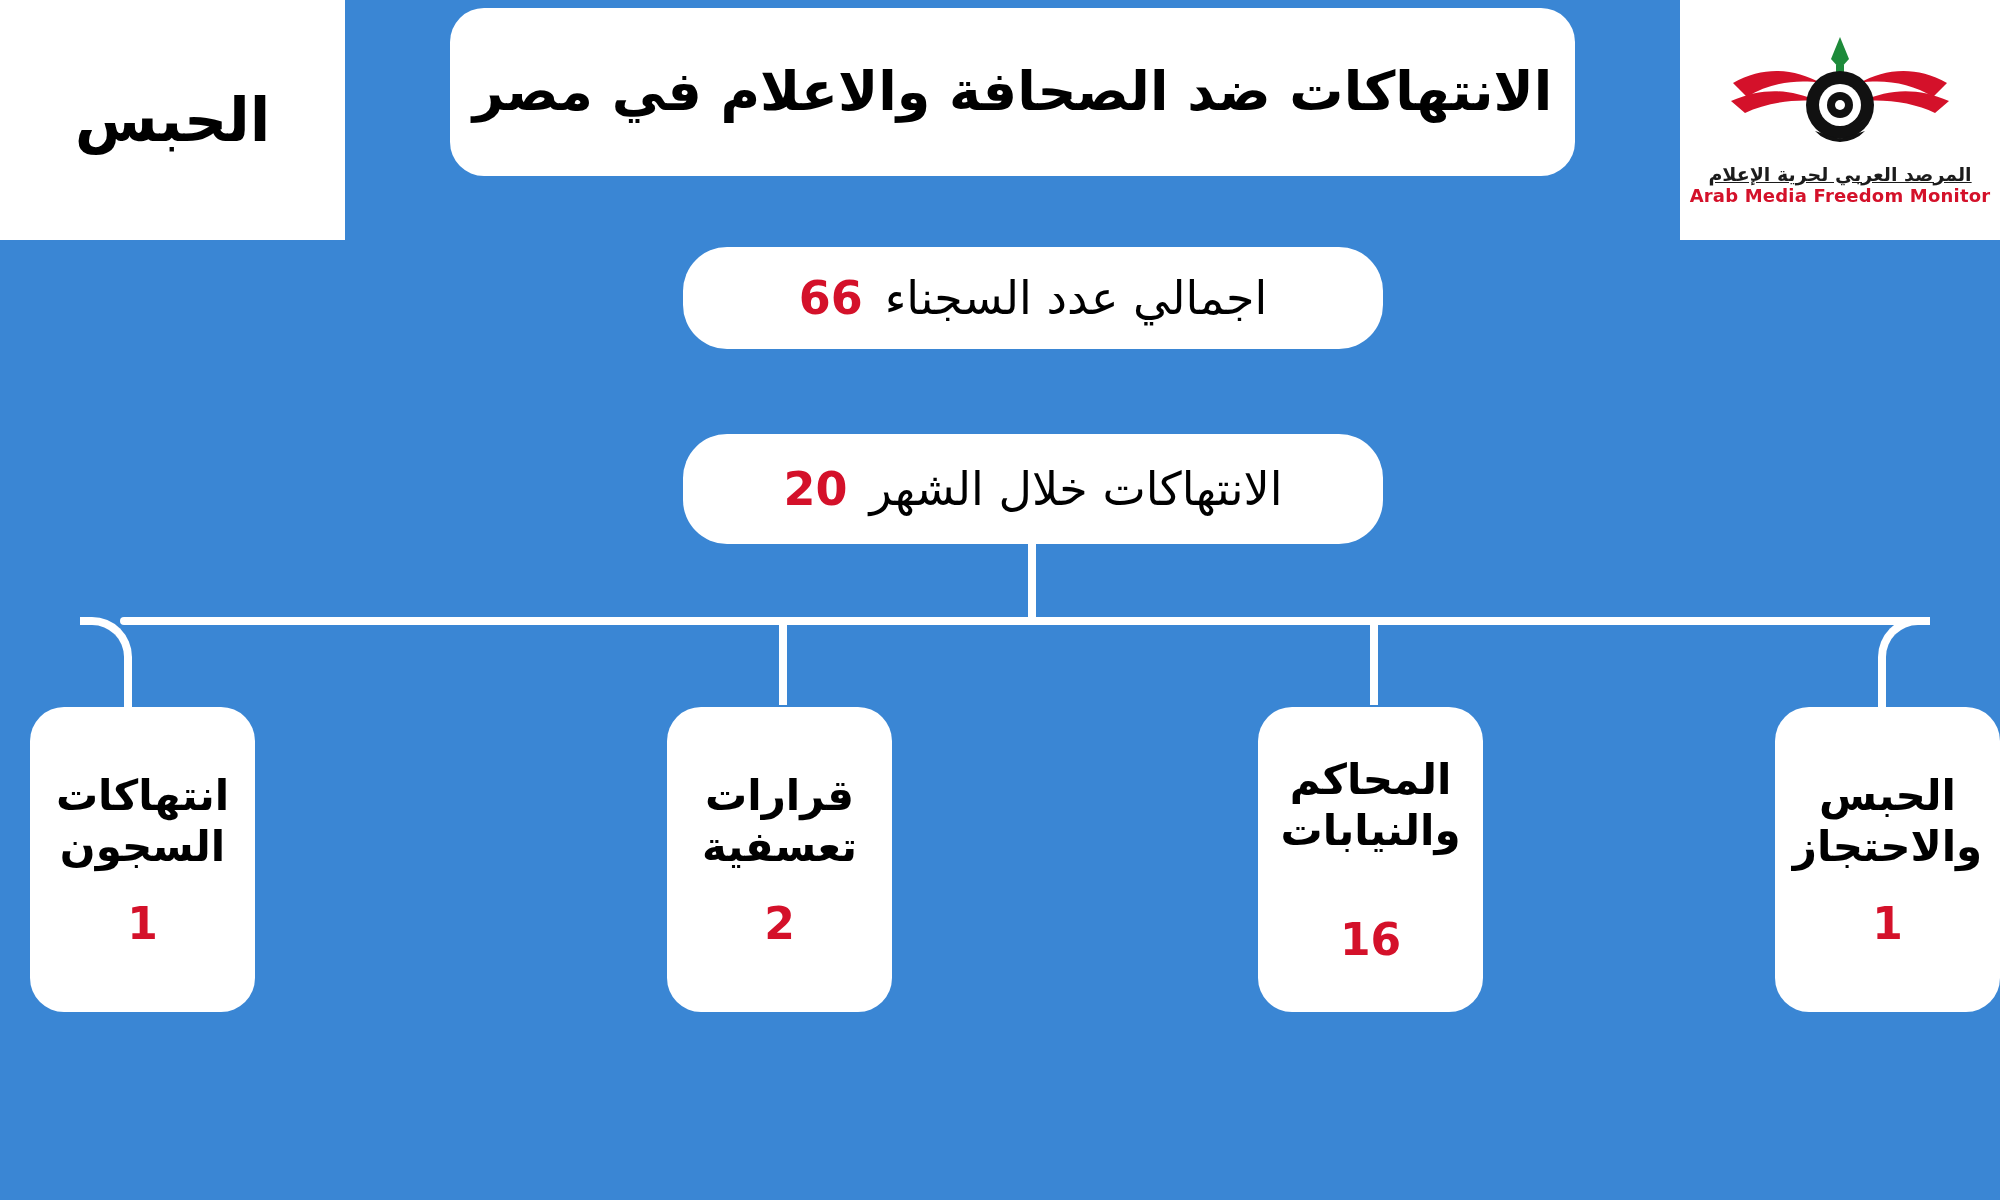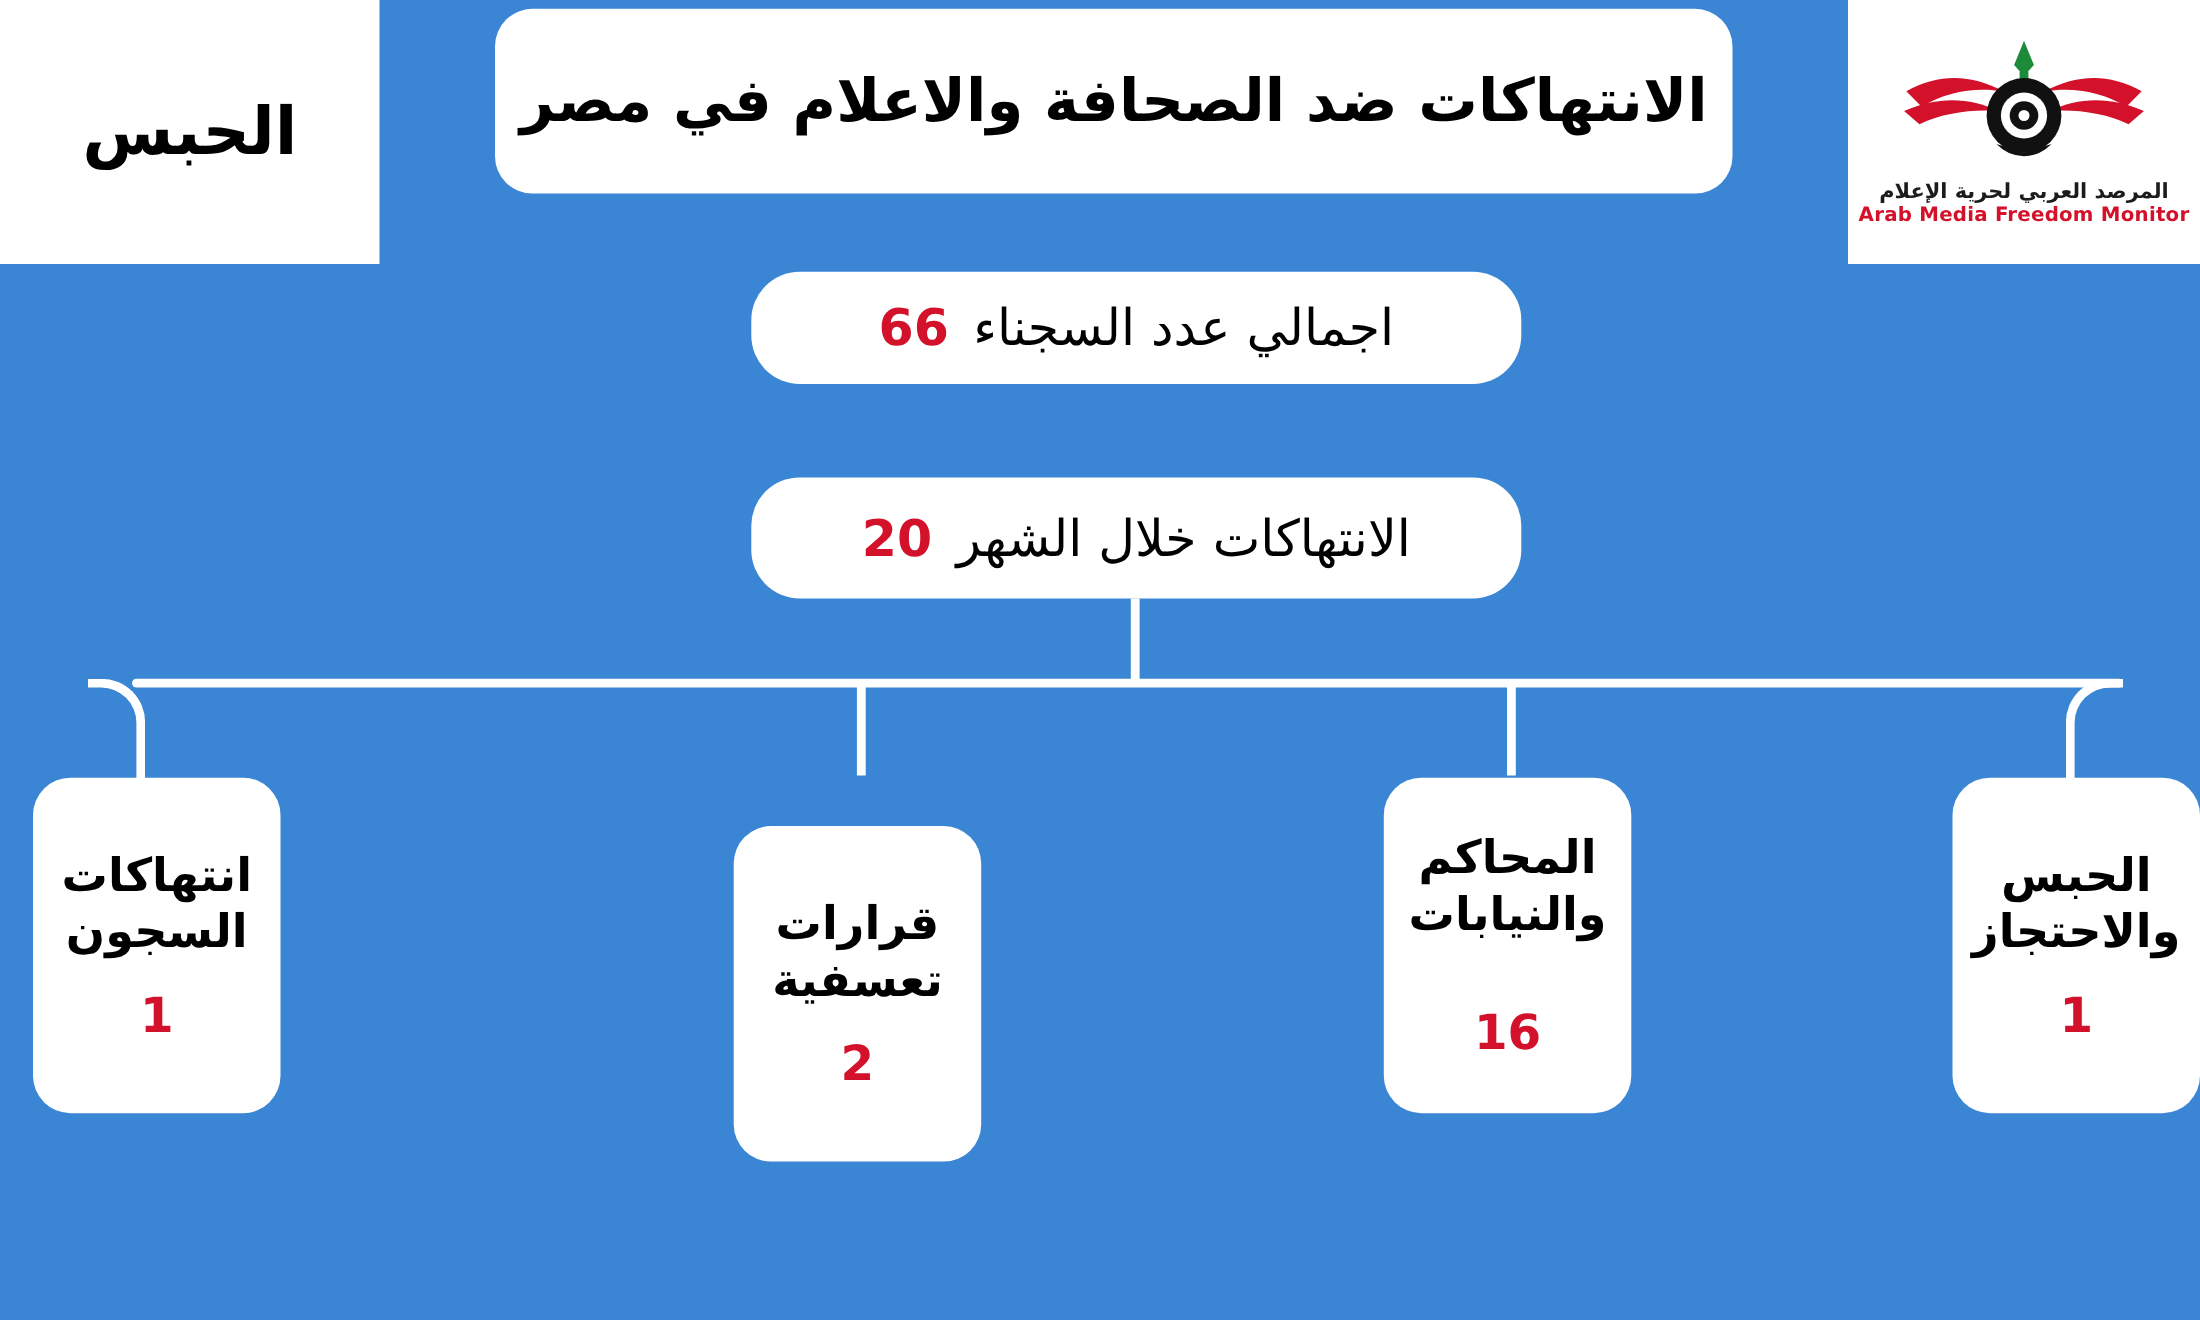--- a/index.html
+++ b/index.html
@@ -76,20 +76,21 @@
   .logo-mark {
     position: relative;
     width: 230px;
     height: 120px;
   }
   .logo-ar {
     font-size: 19px;
     font-weight: bold;
     color: #1c1c1c;
     margin-top: 8px;
+    text-decoration: underline;
   }
   .logo-en {
     font-size: 18px;
     font-weight: bold;
     color: #d4112a;
     letter-spacing: 0.2px;
     direction: ltr;
   }
 
   
@@ -258,21 +259,21 @@
 <div class="cat-card" style="left:1775px; top:707px;">
   <div class="cat-label">الحبس والاحتجاز</div>
   <div class="cat-value">1</div>
 </div>
 
 <div class="cat-card" style="left:1258px; top:707px;gap:32px;">
   <div class="cat-label">المحاكم والنيابات</div>
   <div class="cat-value">16</div>
 </div>
 
-<div class="cat-card" style="left:667px; top:707px;margin-top:44px;">
+<div class="cat-card" style="left:667px; top:707px;">
   <div class="cat-label">قرارات تعسفية</div>
   <div class="cat-value">2</div>
 </div>
 
 <div class="cat-card" style="left:30px; top:707px;">
   <div class="cat-label">انتهاكات السجون</div>
   <div class="cat-value">1</div>
 </div>
 
 </body></html>

